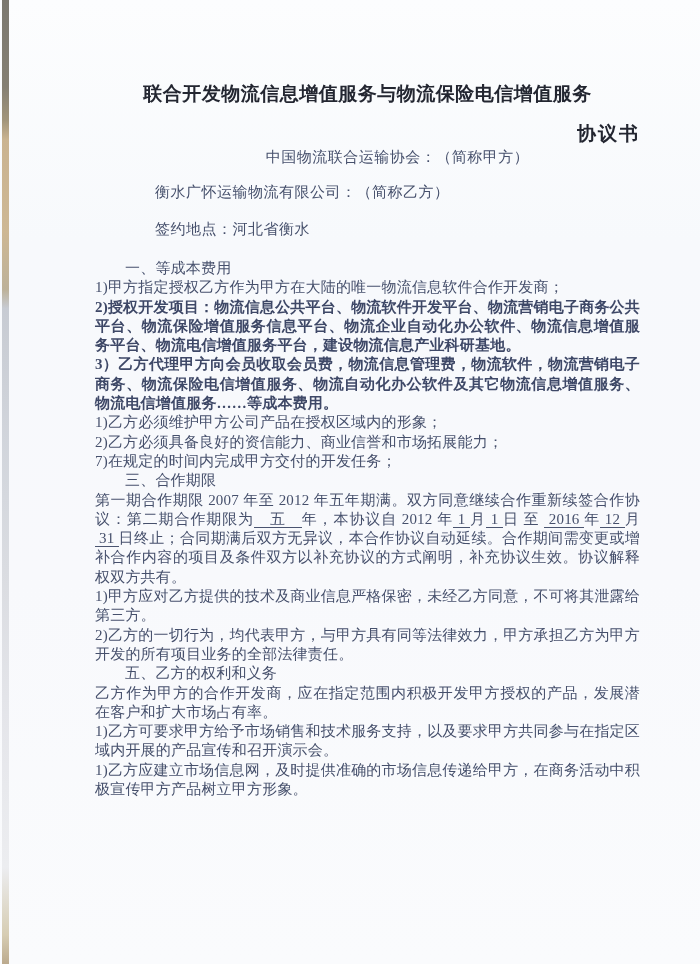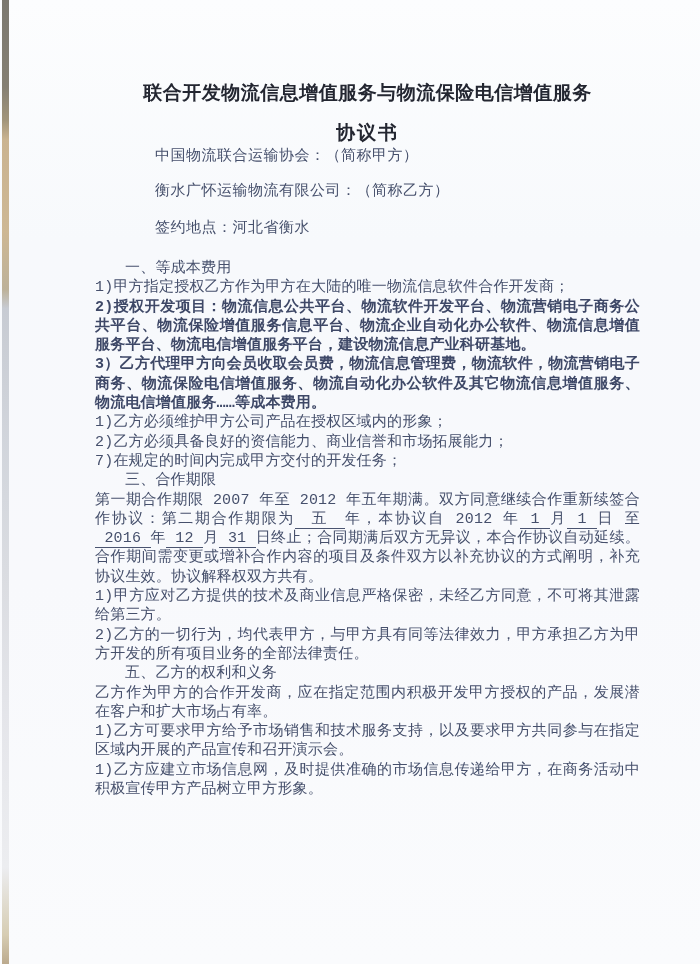--- a/index.html
+++ b/index.html
@@ -21,47 +21,46 @@
     background: linear-gradient(180deg,
       #716d63 0%, #7b7567 9%, #9a8c6f 12.5%, #c6ad87 14.5%,
       #cab28b 24%, #b8ab90 30%, #c3c7cf 32%, #ced2d9 46%,
       #d8dadf 60%, #e3e4e9 75%, #ebecef 90%, #d3c8ac 97%, #b6a384 100%);
     opacity: 0.92;
   }
   .content {
     position: absolute;
     left: 95px; top: 0;
     width: 545px;
-    font-family: Liberation Mono, monospace;
   }
   .title {
     margin: 82px 0 0 0;
     font-size: 19px;
     line-height: 24px;
     font-weight: bold;
     text-align: center;
     letter-spacing: 0.5px;
     color: #232631;
   }
   .subtitle {
     margin: 16px 0 0 0;
     font-size: 19px;
     line-height: 24px;
     font-weight: bold;
-    text-align: center;
+    text-align: right;
     letter-spacing: 2px;
     color: #232631;
   }
   .parties p {
     margin: 0 0 0 60px;
     font-size: 15px;
     line-height: 18px;
     letter-spacing: 0.5px;
   }
-  .party-a   { margin-top: 2px !important; }
+  .party-a   { margin-top: 2px !important; text-align: center; }
   .party-b   { margin-top: 17px !important; }
   .sign-place{ margin-top: 19px !important; }
   .sign-time { margin-top: 2px !important; }
   .doc-body {
     margin-top: 21px;
     font-size: 15px;
     line-height: 19.3px;
     letter-spacing: 0.2px;
     text-align: justify;
   }

